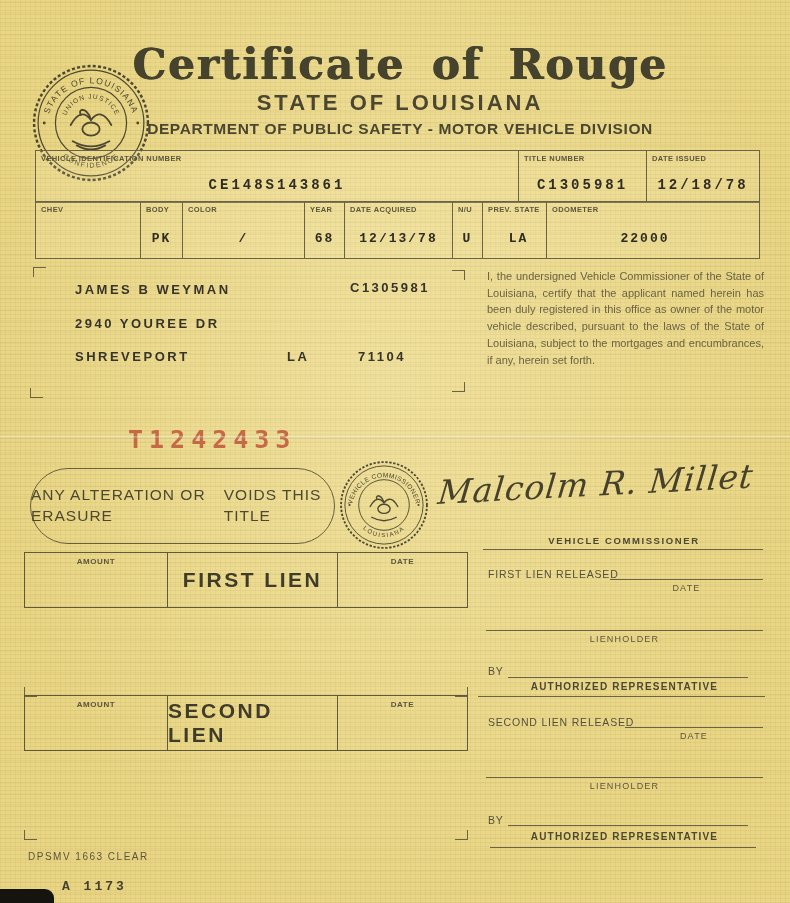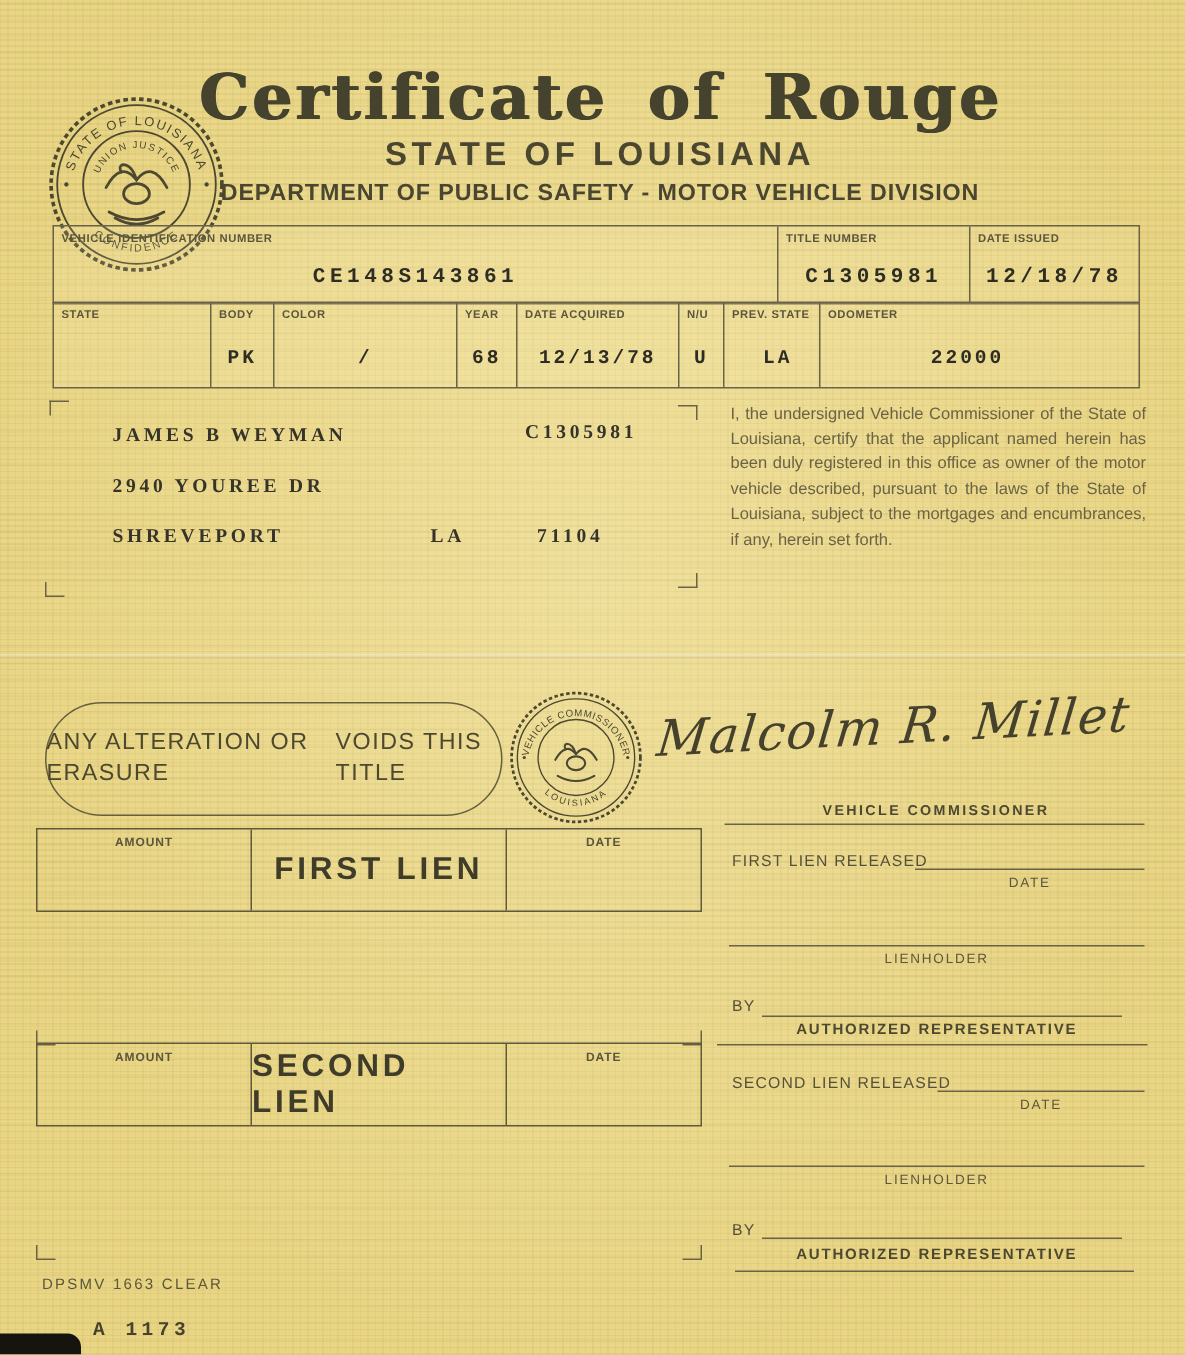--- a/index.html
+++ b/index.html
@@ -34,21 +34,21 @@
   .vt .cell .val{position:absolute;bottom:9px;left:0;width:100%;text-align:center;font-size:14px;letter-spacing:3px;}
   .vt2 .cell .val{font-size:13px;letter-spacing:2px;bottom:12px;}
   .c-vin{flex:1;}   .c-tno{width:128px;} .c-dis{width:112px;}
   .c-make{width:110px;} .c-model{width:105px;} .c-body{width:42px;}
   .c-color{width:122px;} .c-year{width:40px;} .c-dacq{width:108px;}
   .c-nu{width:30px;} .c-prev{width:64px;} .c-odo{flex:1;}
   .c-make .val{text-align:left;padding-left:22px;box-sizing:border-box;}
   .c-odo .val{text-align:right;padding-right:16px;box-sizing:border-box;}
   .c-prev .val{text-align:left;padding-left:8px;box-sizing:border-box;}
   
-  .own{position:absolute;font-family:Liberation Serif, serif;font-weight:bold;
+  .own{position:absolute;font-family:Liberation Sans, sans-serif;font-weight:bold;
        font-size:13px;letter-spacing:2.5px;color:#35332a;white-space:nowrap;}
   .bk{position:absolute;width:12px;height:9px;border:0 solid #6b6345;}
   .bk-tl{left:33px;top:267px;border-left-width:1.5px;border-top-width:1.5px;}
   .bk-tr{left:452px;top:270px;border-right-width:1.5px;border-top-width:1.5px;}
   .bk-bl{left:30px;top:388px;border-left-width:1.5px;border-bottom-width:1.5px;}
   .bk-br{left:452px;top:382px;border-right-width:1.5px;border-bottom-width:1.5px;}
   
   .cert-par{position:absolute;left:487px;top:268px;width:277px;font-size:11px;line-height:1.52;
             text-align:justify;color:#6b6344;}
   .witness{position:absolute;left:440px;top:413px;width:332px;font-size:14.5px;line-height:1.35;color:#57523a;}
@@ -141,21 +141,21 @@
       <span class="val tw">C1305981</span>
     </div>
     <div class="cell c-dis">
       <span class="lbl">DATE ISSUED</span>
       <span class="val tw">12/18/78</span>
     </div>
   </div>
 
   <div class="vt vt2">
     <div class="cell c-model">
-      <span class="lbl">STATE</span>
+      <span class="lbl">CHEV</span>
       <span class="val tw"></span>
     </div>
     <div class="cell c-body">
       <span class="lbl">BODY</span>
       <span class="val tw">PK</span>
     </div>
     <div class="cell c-color">
       <span class="lbl">COLOR</span>
       <span class="val tw">/</span>
     </div>
@@ -188,20 +188,21 @@
 
   <div class="own" style="left:75px;top:282px;">JAMES B WEYMAN</div>
   <div class="own" style="left:350px;top:280px;">C1305981</div>
   <div class="own" style="left:75px;top:316px;">2940 YOUREE DR</div>
   <div class="own" style="left:75px;top:349px;">SHREVEPORT</div>
   <div class="own" style="left:287px;top:349px;">LA</div>
   <div class="own" style="left:358px;top:349px;">71104</div>
 
   <div class="cert-par">I, the undersigned Vehicle Commissioner of the State of Louisiana, certify that the applicant named herein has been duly registered in this office as owner of the motor vehicle described, pursuant to the laws of the State of Louisiana, subject to the mortgages and encumbrances, if any, herein set forth.</div>
 
+  <div class="stamp">T1242433</div>
 
   <div class="fold"></div>
 
   <div class="alt-box">
     <div>ANY ALTERATION OR ERASURE</div>
     <div>VOIDS THIS TITLE</div>
   </div>
 
   <svg class="comm-seal" viewBox="0 0 120 120">
     <circle cx="60" cy="60" r="56" fill="none" stroke="#4d4830" stroke-width="2.4" stroke-dasharray="3 2.2"></circle>

